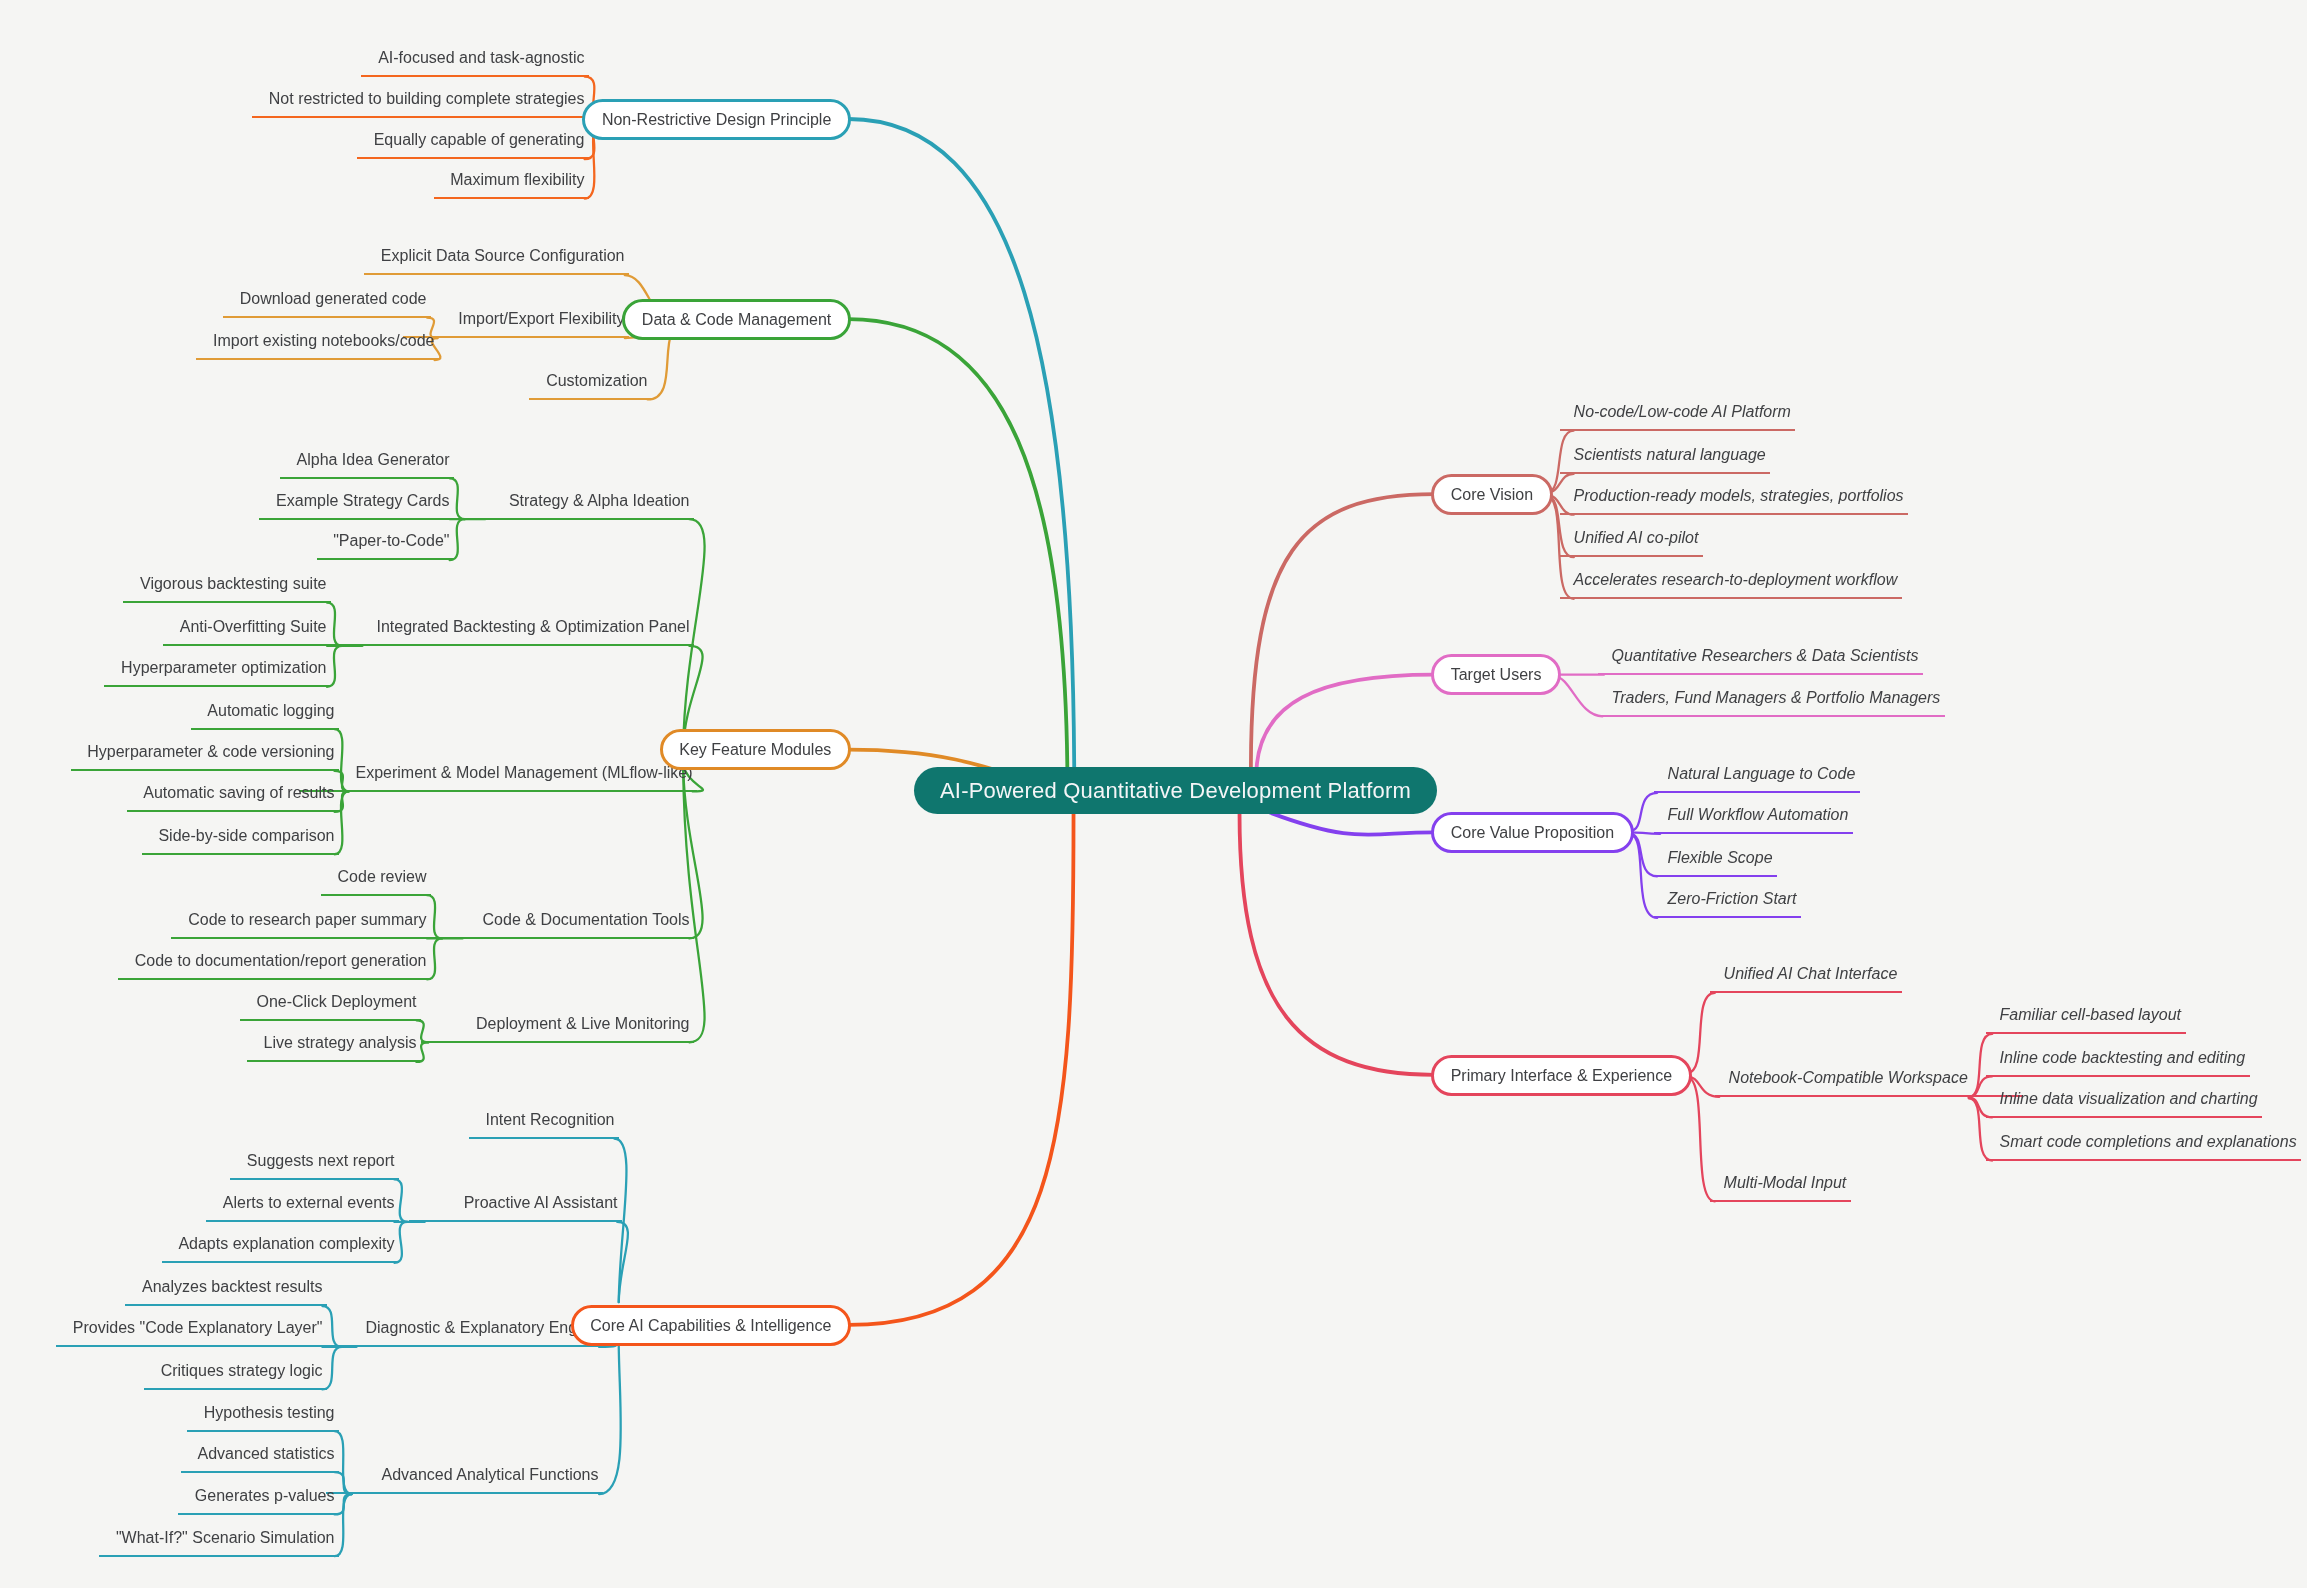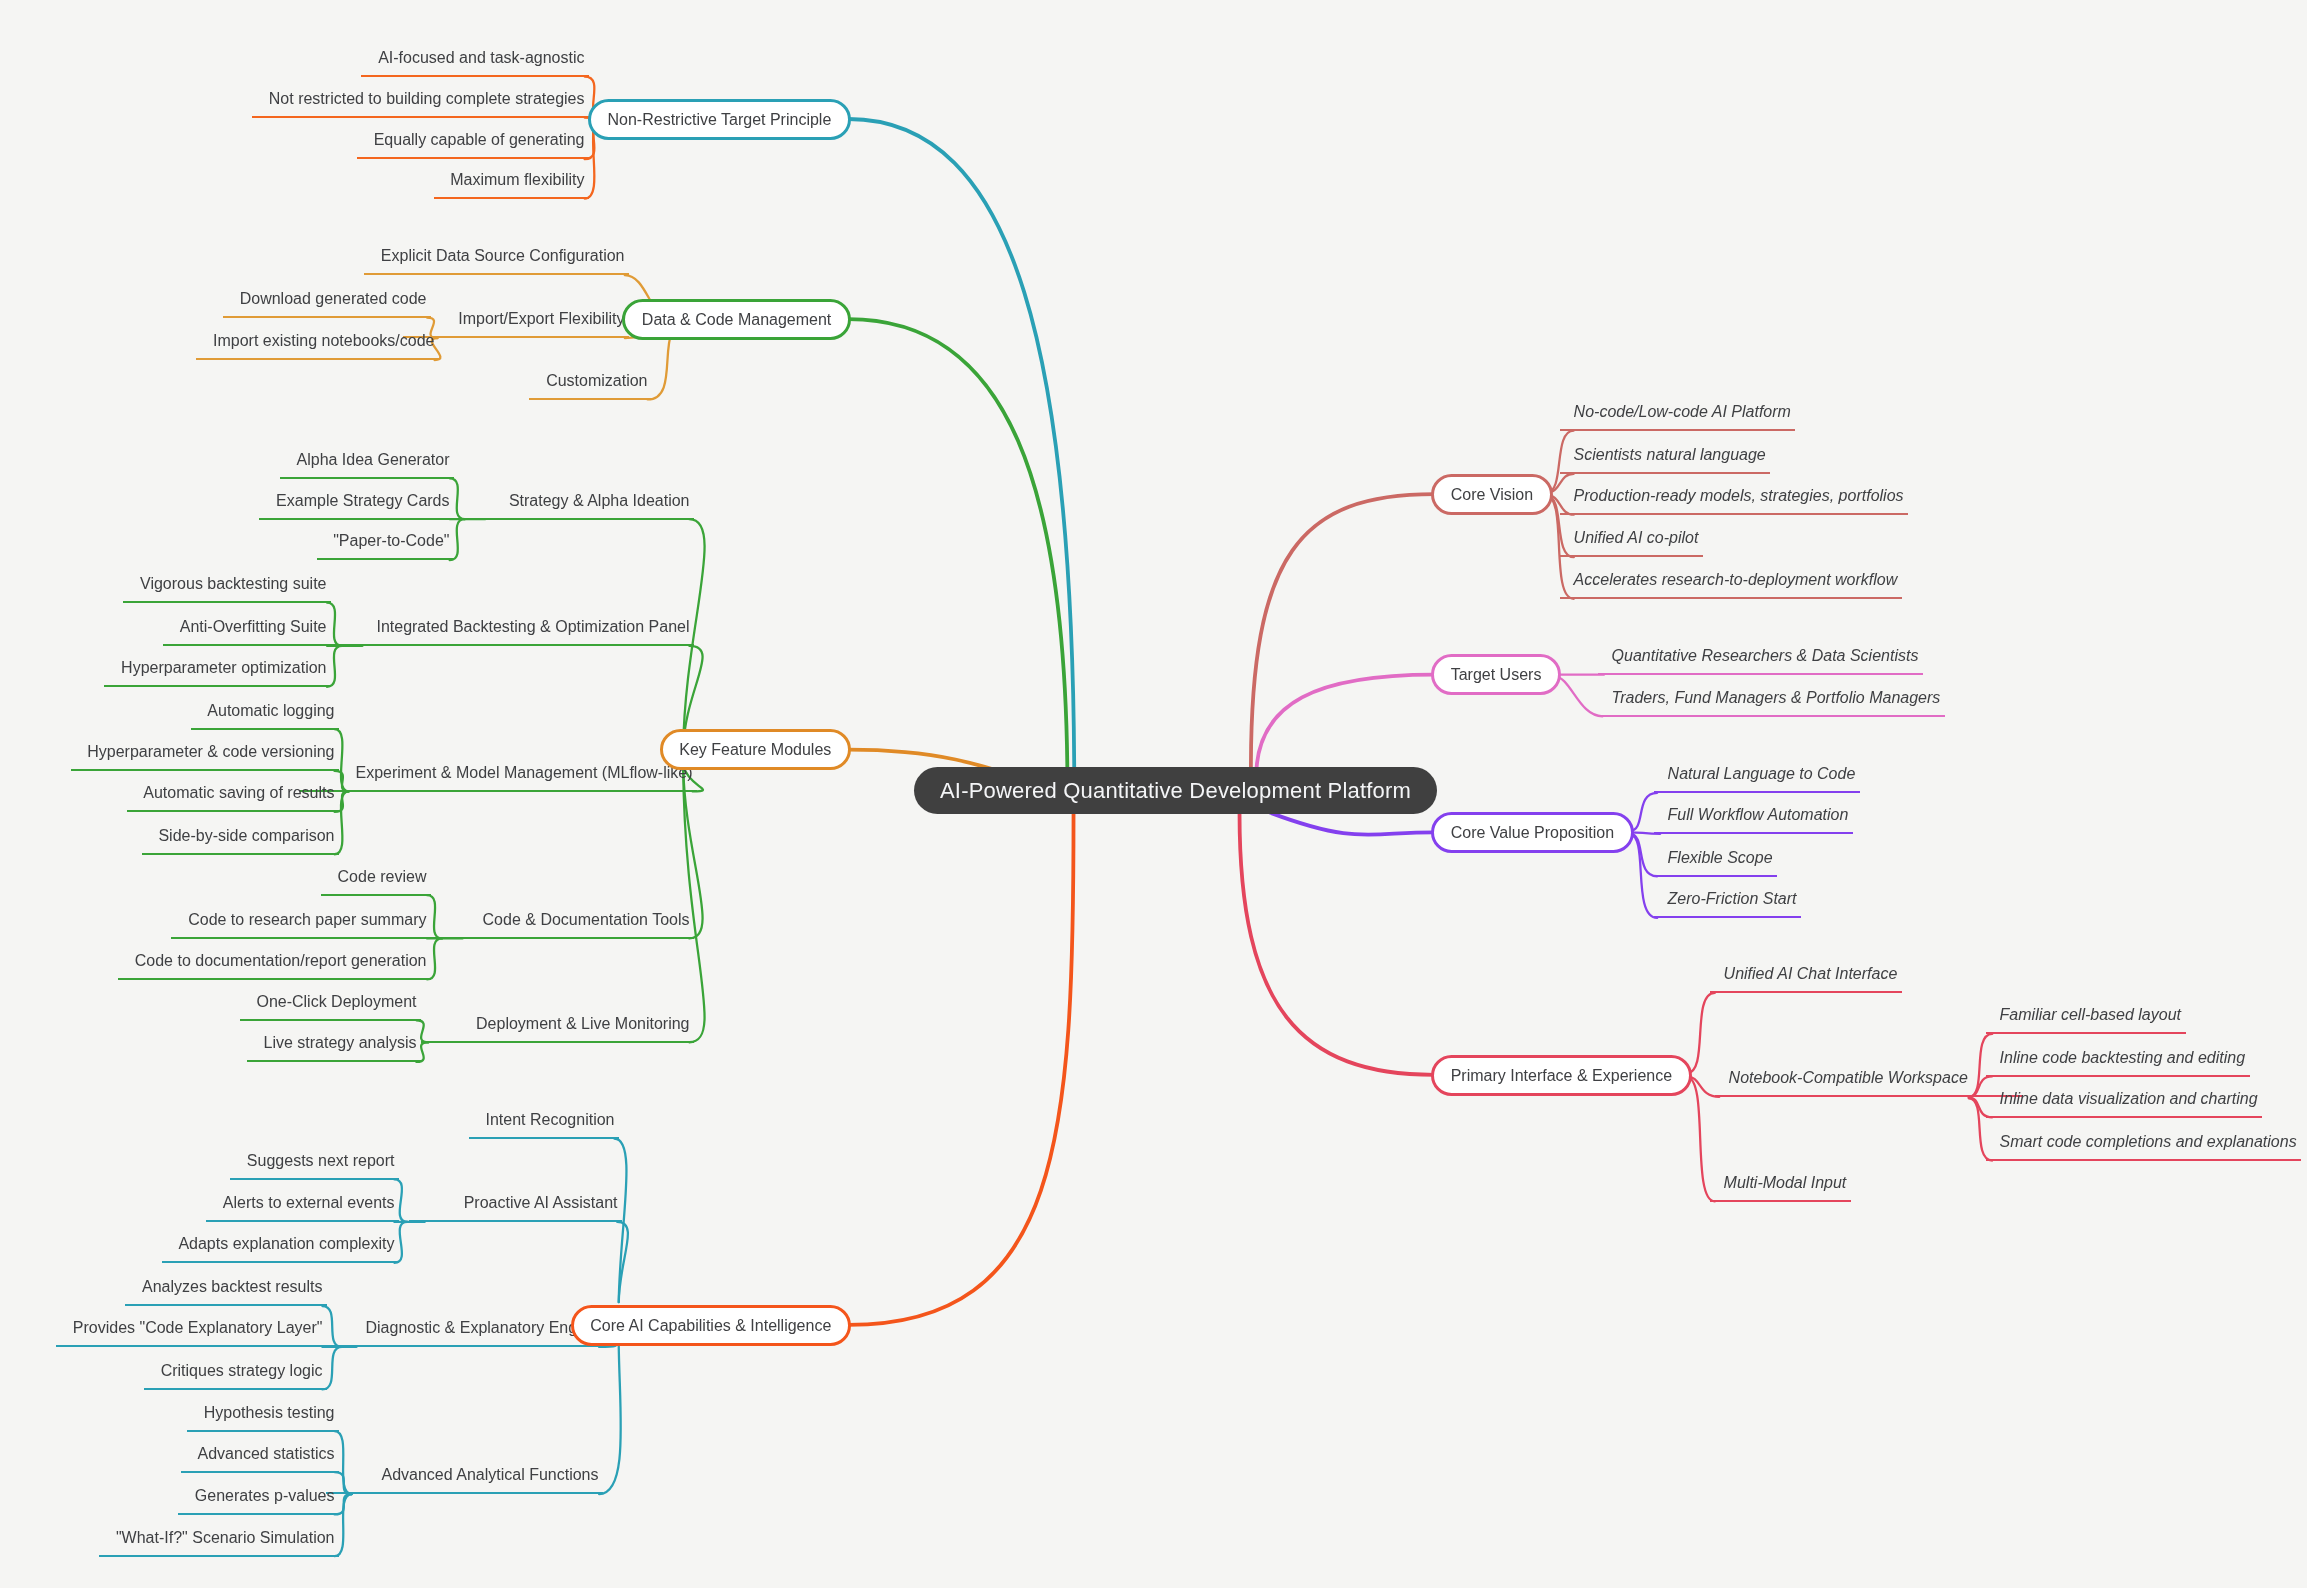--- a/index.html
+++ b/index.html
@@ -22,21 +22,21 @@
   .lf.kl{padding-left:55px;}              
   .lf.kr{padding-right:55px;text-align:center;}             
   
   .pill{
     position:absolute;background:#ffffff;border:3px solid;border-radius:20.5px;
     font-size:16px;line-height:35px;height:41px;padding:0 16.7px;color:#3f4043;
     box-sizing:border-box;white-space:nowrap;cursor:pointer;
   }
   
   .center{
-    position:absolute;background:#404040;color:#f4f5f7;border-radius:23.5px;
+    position:absolute;background:#0f766e;color:#f4f5f7;border-radius:23.5px;
     font-size:22px;line-height:47px;height:47px;padding:0 26px;
     white-space:nowrap;cursor:pointer;letter-spacing:0.2px;
   }
   
   .bd-teal{border-color:#2aa0b5}   .bd-green{border-color:#3aa438}
   .bd-amber{border-color:#e08a26}  .bd-orange{border-color:#f4551b}
   .bd-salmon{border-color:#cb6964} .bd-orchid{border-color:#e16cc5}
   .bd-violet{border-color:#8440ee} .bd-crimson{border-color:#e4455c}
   .u-orange2{border-bottom-color:#f4661e} .u-gold{border-bottom-color:#e09b36}
   .u-green{border-bottom-color:#3aa438}   .u-teal{border-bottom-color:#2aa0b5}
@@ -126,21 +126,21 @@
     <path class="lnk" stroke="#e4455c" d="M2597,1447 C2622,1447 2600,1364 2628,1364"></path>
     <path class="lnk" stroke="#e4455c" d="M2597,1447 C2615,1447 2605,1420 2628,1420"></path>
     <path class="lnk" stroke="#e4455c" d="M2597,1448 C2615,1448 2605,1474 2628,1474"></path>
     <path class="lnk" stroke="#e4455c" d="M2597,1449 C2622,1449 2600,1531 2628,1531"></path>
   </svg>
 
   <div class="lf l u-orange2" style="right:1718px;top:48px">AI-focused and task-agnostic</div>
   <div class="lf l u-orange2" style="right:1718px;top:89px">Not restricted to building complete strategies</div>
   <div class="lf l u-orange2" style="right:1718px;top:130px">Equally capable of generating</div>
   <div class="lf l u-orange2" style="right:1718px;top:170px">Maximum flexibility</div>
-  <div class="pill bd-teal" style="right:1456px;top:99px">Non-Restrictive Target Principle</div>
+  <div class="pill bd-teal" style="right:1456px;top:99px">Non-Restrictive Design Principle</div>
 
   <div class="lf l u-gold" style="right:1678px;top:246px">Explicit Data Source Configuration</div>
   <div class="lf l u-gold kl" style="right:1678px;top:309px">Import/Export Flexibility</div>
   <div class="lf l u-gold" style="right:1876px;top:289px">Download generated code</div>
   <div class="lf l u-gold" style="right:1868px;top:331px">Import existing notebooks/code</div>
   <div class="lf l u-gold" style="right:1655px;top:371px">Customization</div>
   <div class="pill bd-green" style="right:1456px;top:299px">Data &amp; Code Management</div>
 
   <div class="lf l u-green kl" style="right:1613px;top:491px">Strategy &amp; Alpha Ideation</div>
   <div class="lf l u-green" style="right:1853px;top:450px">Alpha Idea Generator</div>

